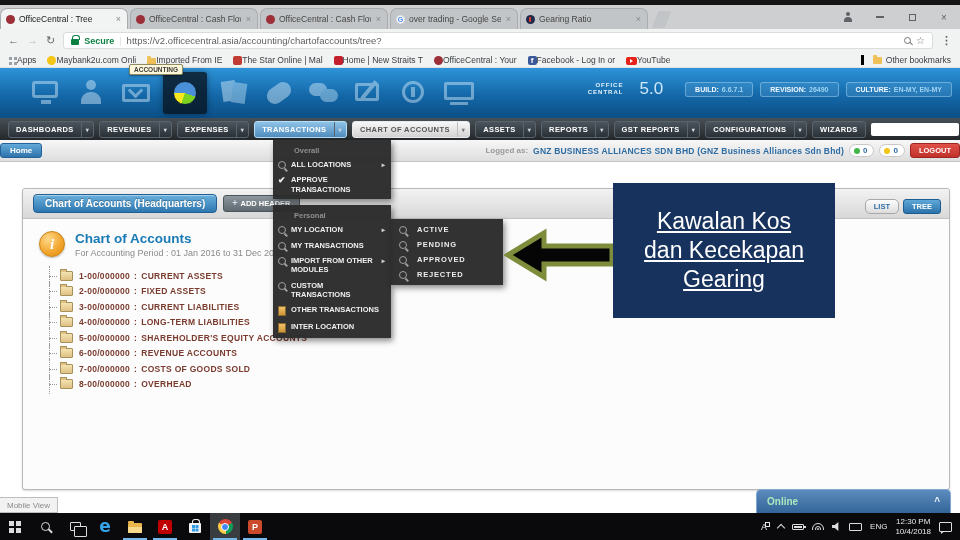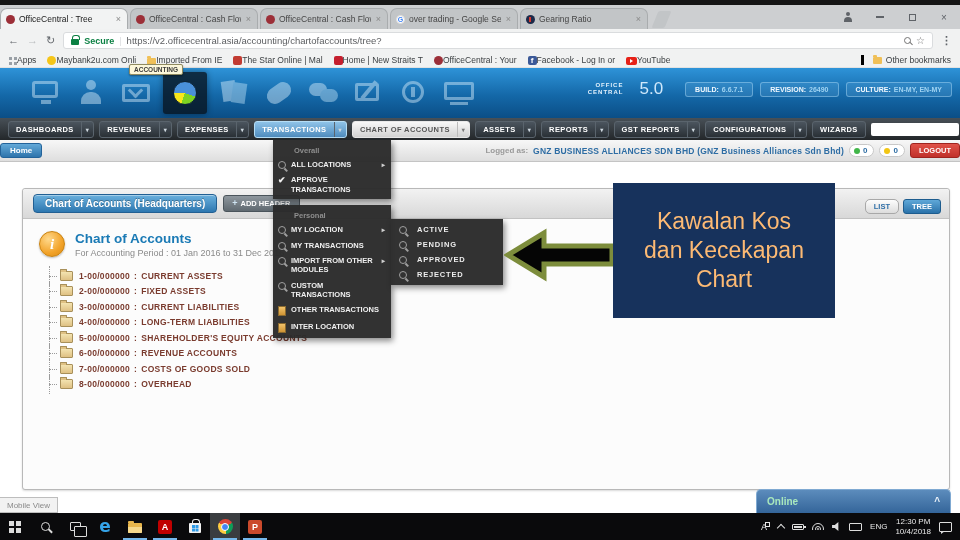--- a/index.html
+++ b/index.html
@@ -159,21 +159,21 @@
   .mico.mag::after{content:"";position:absolute;width:4px;height:1.5px;background:#9f9f9f;right:-3px;bottom:-2px;transform:rotate(45deg);}
   .mico.chk::before{content:"✔";color:#f0f0f0;font-size:9px;line-height:8px;}
   .mico.doc{height:10px;background:linear-gradient(180deg,#f2c36a,#cf9434);border:1px solid #8a6a30;}
   .header .mico{visibility:hidden;}
 
   .submenu{position:absolute;left:391px;top:219px;width:112px;z-index:41;background:rgba(43,43,43,.97);box-shadow:2px 3px 6px rgba(0,0,0,.45);padding:3px 0;}
   .srow{display:flex;gap:10px;align-items:center;padding:3px 8px;color:#ededed;font-size:7.5px;font-weight:bold;letter-spacing:.8px;}
 
   
   .arrowbox{position:absolute;left:504px;top:226px;z-index:45;}
-  .navybox{position:absolute;left:613px;top:183px;width:222px;height:135px;z-index:46;background:#17325c;display:flex;flex-direction:column;align-items:center;justify-content:center;color:#fdba74;font-size:23px;line-height:1.26;text-align:center;}
+  .navybox{position:absolute;left:613px;top:183px;width:222px;height:135px;z-index:46;background:#17325c;display:flex;flex-direction:column;align-items:center;justify-content:center;color:#ffffff;font-size:23px;line-height:1.26;text-align:center;text-decoration:underline;}
   .chatbar{position:absolute;left:756px;top:489px;width:195px;height:24px;z-index:30;border-radius:5px 5px 0 0;background:linear-gradient(180deg,#5c8cbc,#34659a);border:1px solid #7fa9d2;border-bottom:none;display:flex;align-items:center;padding:0 10px;}
   .chatbar .status{color:#a9e8bd;font-weight:bold;font-size:10px;}
   .chatbar .collapse{margin-left:auto;color:#e8f0f8;font-size:10px;font-weight:bold;}
   .mobileview{position:absolute;left:0;top:497px;width:58px;height:16px;z-index:30;background:#f2f2f2;border:1px solid #bdbdbd;border-left:none;color:#8a8a8a;font-size:8px;display:flex;align-items:center;justify-content:center;}
 
   
   .taskbar{position:absolute;left:0;bottom:0;width:100%;height:27px;background:#0a0a0c;z-index:50;display:flex;align-items:stretch;}
   .tcell{width:30px;display:flex;align-items:center;justify-content:center;position:relative;}
   .tcell.running::after{content:"";position:absolute;bottom:0;left:3px;right:3px;height:2px;background:#76b9ed;}
   .tcell.active{background:#3a3d40;}
@@ -684,21 +684,21 @@
 
   <div class="arrowbox">
     <svg width="112" height="58" viewBox="0 0 112 58">
       <polygon points="4,29 40,7 40,20 108,20 108,38 40,38 40,51" fill="#050505" stroke="#7d8d3c" stroke-width="5" stroke-linejoin="miter"></polygon>
     </svg>
   </div>
 
   <div class="navybox">
     <div>Kawalan Kos</div>
     <div>dan Kecekapan</div>
-    <div>Chart</div>
+    <div>Gearing</div>
   </div>
 
   <div class="chatbar">
     <span class="status">Online</span>
     <span class="collapse">^</span>
   </div>
 
   <div class="mobileview">Mobile View</div>
 
   <div class="taskbar">

